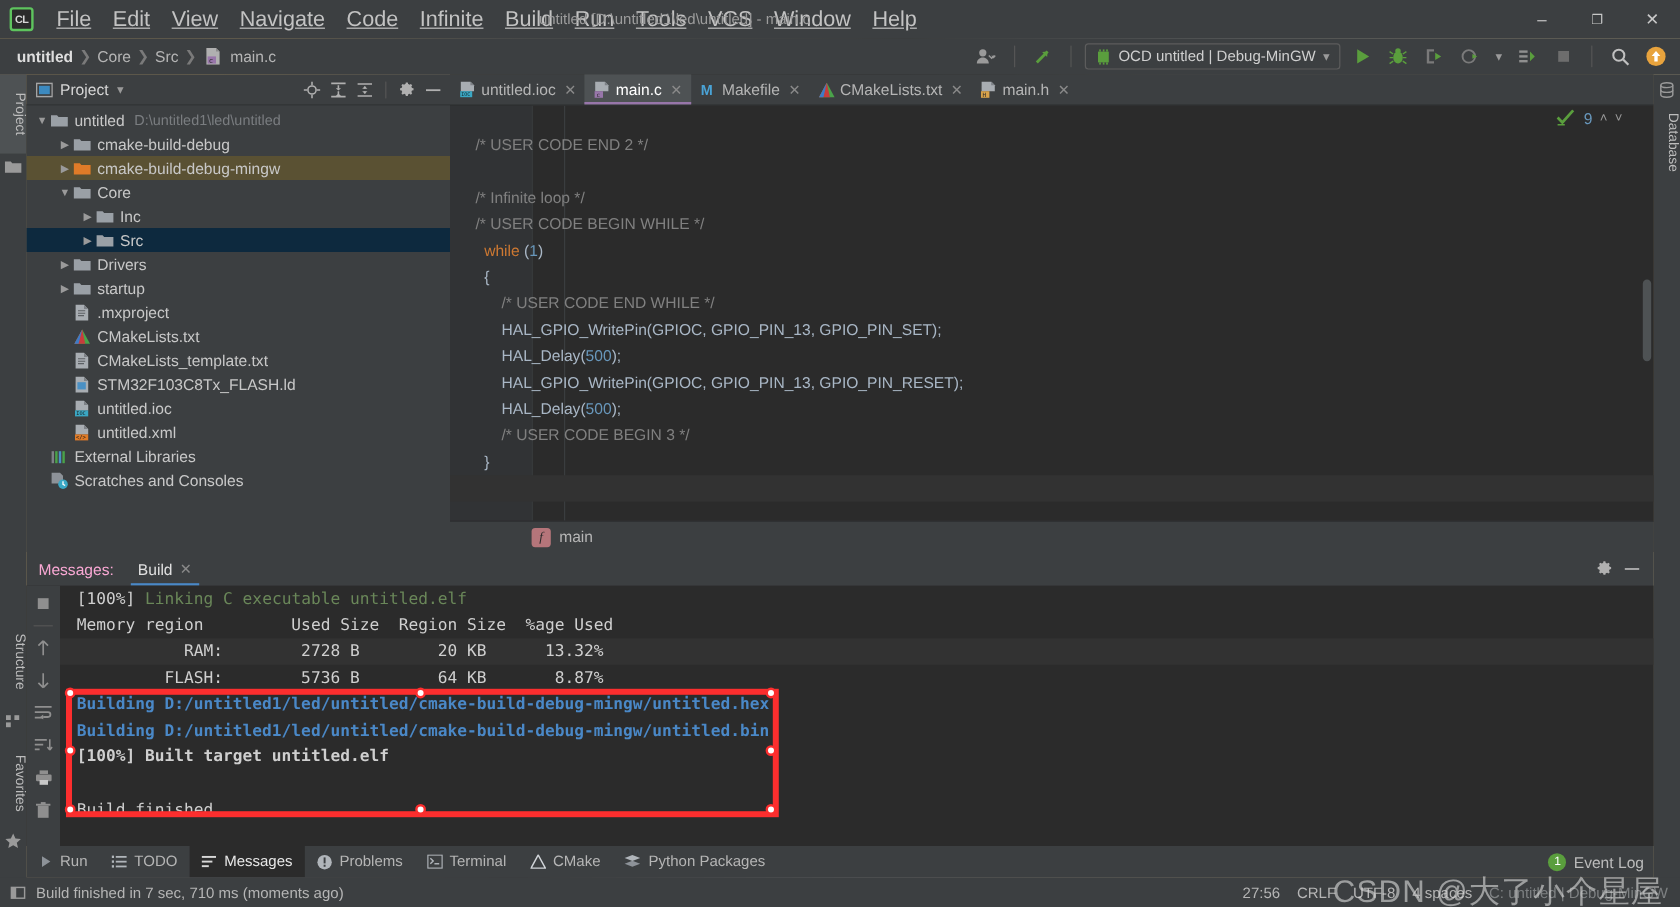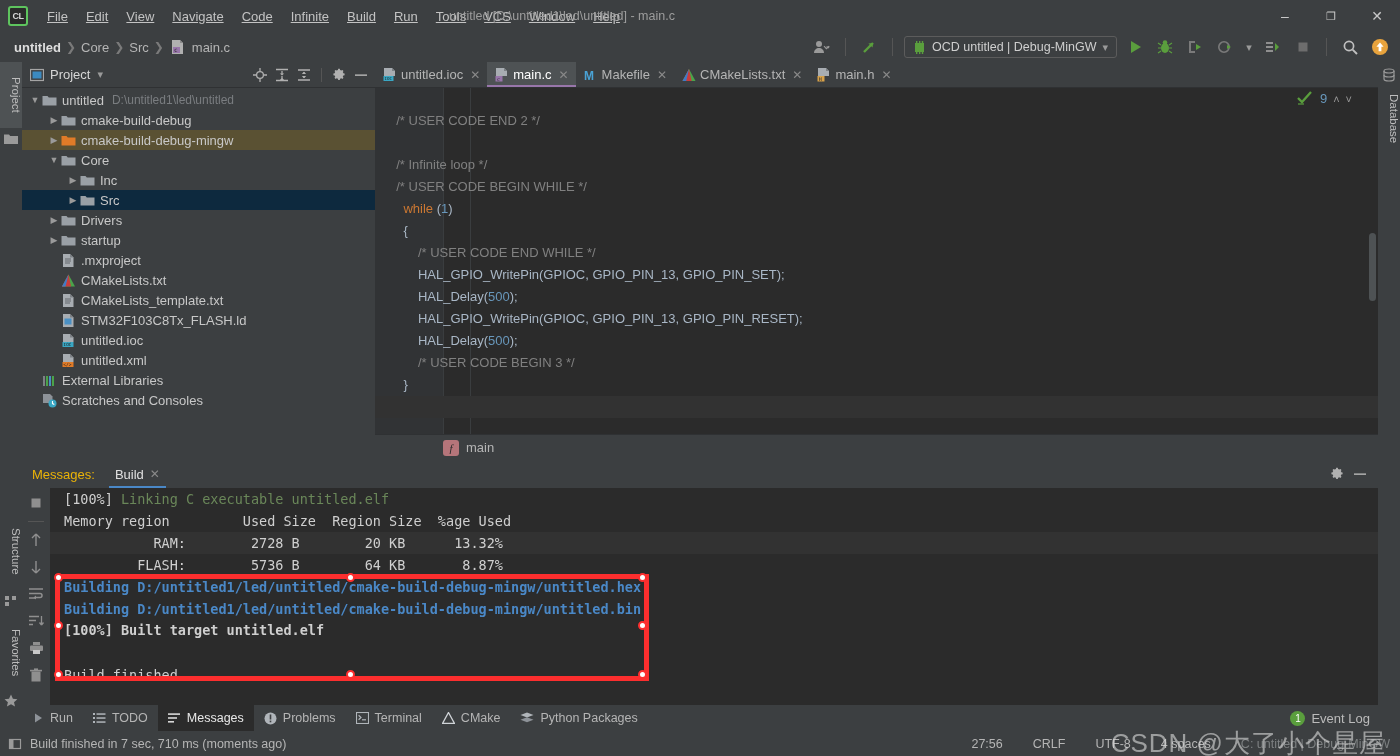--- a/index.html
+++ b/index.html
@@ -13,21 +13,21 @@
      background: linear-gradient(115deg,#b79a63 0%,#caa96d 12%,#6d6a63 26%,#3a3a38 44%,#9a9a96 60%,#c9b88d 78%,#8a7d5e 100%); }
 
   
   .titlebar { position:absolute; left:0; top:0; width:1400px; height:32px;
       background:#3c3f41; display:flex; align-items:center; }
   .cl-logo { width:20px; height:20px; margin-left:8px; margin-right:10px;
       border:2px solid #5ec45e; border-radius:3px; background:#2b2b2b;
       font-size:9px; font-weight:bold; color:#d6d6d6; display:flex;
       align-items:center; justify-content:center; letter-spacing:-0.5px;}
   .menu { display:flex; align-items:center; gap:0px; }
-  .menu-item { padding:4px 9px; color:#c3c3c3; font-size:13px; white-space:nowrap; }
+  .menu-item { padding:4px 9px; color:#c3c3c3; font-size:18px; white-space:nowrap; }
   .menu-item u { text-decoration:underline; }
   .win-title { position:absolute; left:0; width:1124px; text-align:center;
       font-size:12.5px; color:#9d9d9d; pointer-events:none; }
   .win-btns { position:absolute; right:0; top:0; height:32px; display:flex; }
   .win-btn { width:46px; height:32px; display:flex; align-items:center;
       justify-content:center; color:#c8c8c8; font-size:14px; }
 
   
   .toolbar { position:absolute; left:0; top:32px; width:1400px; height:30px;
       background:#3c3f41; display:flex; align-items:center; }
@@ -104,21 +104,21 @@
       font-size:11px; font-style:italic; display:flex; align-items:center;
       justify-content:center; margin-right:7px; font-family:"Liberation Serif", serif;}
   .inspect { position:absolute; right:26px; top:3px; display:flex; align-items:center; gap:6px;}
   .chev { color:#9a9a9a; font-size:11px; }
   .scroll-thumb { position:absolute; right:2px; width:7px; background:#4e5254; border-radius:4px;}
 
   
   .msgpanel { position:absolute; left:22px; top:460px; width:1356px; height:245px;
       background:#3c3f41; }
   .msghead { height:28px; display:flex; align-items:center; padding-left:10px; }
-  .msglabel { color:#eab308; font-size:13px; margin-right:14px; }
+  .msglabel { color:#f9a8d4; font-size:13px; margin-right:14px; }
   .btab { display:flex; align-items:center; gap:6px; height:28px; padding:0 6px;
       color:#e0e0e0; font-size:13px; position:relative;}
   .btab.active:after { content:""; position:absolute; left:0; bottom:0; width:100%;
       height:2px; background:#4a88c7; }
   .msghead-right { margin-left:auto; display:flex; align-items:center; gap:3px; padding-right:8px;}
   .msgbody { position:absolute; top:28px; left:0; right:0; bottom:0; background:#2b2b2b; }
   .msgtools { position:absolute; left:0; top:0; width:28px; height:100%; background:#3c3f41;
       display:flex; flex-direction:column; align-items:center; padding-top:6px; gap:9px;}
   .mt { width:18px; height:18px; display:flex; align-items:center; justify-content:center;}
   .console { position:absolute; left:28px; top:0; right:0; bottom:0;
@@ -142,21 +142,21 @@
       color:#b5b5b5; font-size:12.5px; }
   .bbtab.active { background:#2b2b2b; color:#e8e8e8; }
   .bb-right { margin-left:auto; display:flex; align-items:center; gap:6px; padding-right:8px;}
   .evbadge { width:15px; height:15px; border-radius:50%; background:#5a9e3d; color:#fff;
       font-size:10px; display:flex; align-items:center; justify-content:center;}
 
   
   .statusbar { position:absolute; left:0; top:731px; width:1400px; height:25px;
       background:#3c3f41; display:flex; align-items:center; }
   .sb-left { display:flex; align-items:center; gap:8px; padding-left:8px; font-size:12.5px; color:#b5b5b5;}
-  .sb-right { margin-left:auto; display:flex; align-items:center; gap:30px; padding-right:10px;
+  .sb-right { margin-left:auto; display:flex; align-items:center; gap:14px; padding-right:10px;
       font-size:12.5px; color:#b5b5b5;}
   .sb-dim { color:#7d8082; }
 
   .watermark { position:absolute; right:14px; top:726px; font-size:26px; color:#d8d8d8;
       opacity:.62; font-family:"Liberation Sans", sans-serif; letter-spacing:1px;
       pointer-events:none; white-space:nowrap; }
 
   svg { display:block; }
 </style>
 </head>

